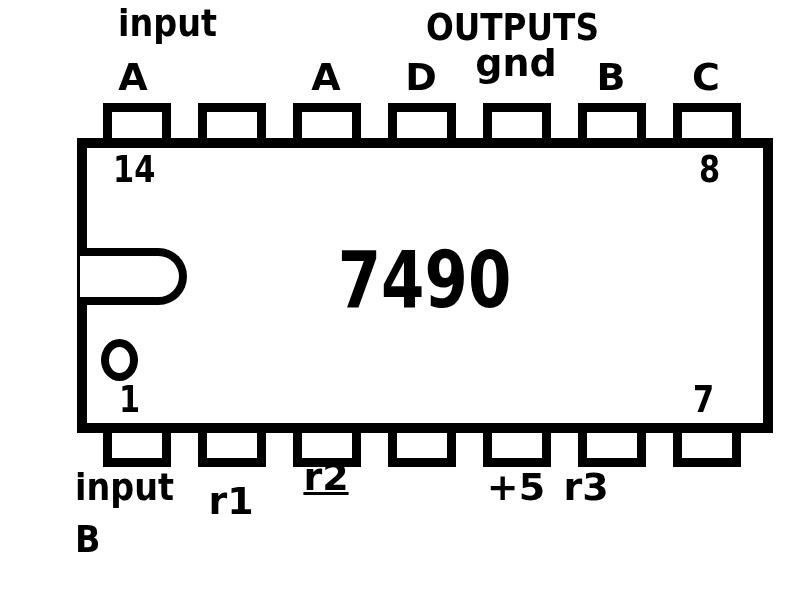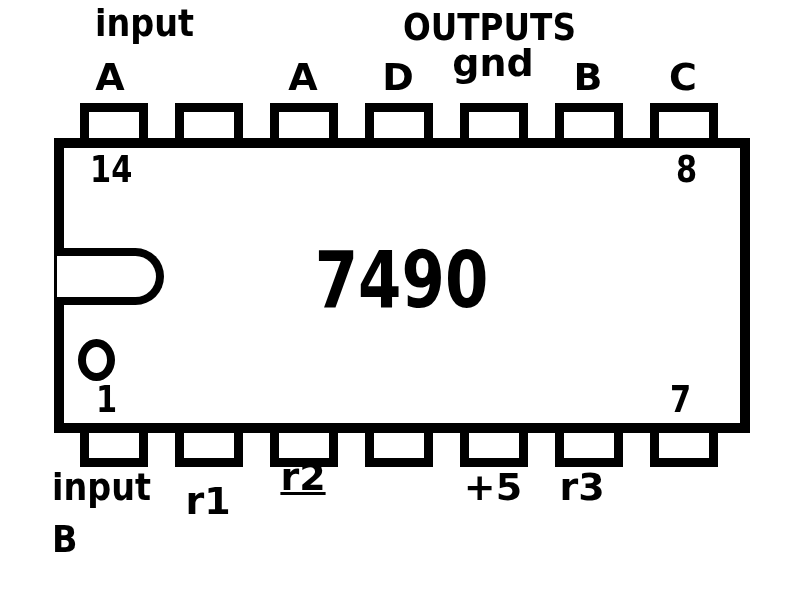--- a/index.html
+++ b/index.html
@@ -4,20 +4,21 @@
 <style>
   html, body { margin: 0; padding: 0; background: #ffffff; }
   .stage {
     position: relative;
     width: 773px;
     height: 610px;
     background: #ffffff;
     overflow: hidden;
     font-family: "DejaVu Sans", "Liberation Sans", sans-serif;
     color: #000000;
+    margin-left: 23px;
   }
   .txt {
     position: absolute;
     font-weight: bold;
     line-height: 1;
     white-space: nowrap;
     z-index: 4;
     color: #000000;
   }
   .fs38 { font-size: 38px; }
@@ -111,15 +112,15 @@
   <div class="pin bottom" style="left:365px;"></div>
   <div class="pin bottom" style="left:460px;"></div>
   <div class="pin bottom" style="left:555px;"></div>
   <div class="pin bottom" style="left:650px;"></div>
 
   <div class="txt fs38 cx88" style="left:52px; top:468px;">input</div>
   <div class="txt fs38 cx88" style="left:52px; top:520px;">B</div>
   <div class="txt fs38 ctr" style="left:158px; top:482px;">r1</div>
   <div class="txt fs38 ctr" style="left:253px; top:458px;text-decoration:underline;">r2</div>
   <div class="txt fs38 ctr" style="left:443px; top:468px;">+5</div>
-  <div class="txt fs38 ctr" style="left:532px; top:468px;">r3</div>
+  <div class="txt fs38 ctr" style="left:513px; top:468px;">r3</div>
 
 </div>
 
 </body></html>

